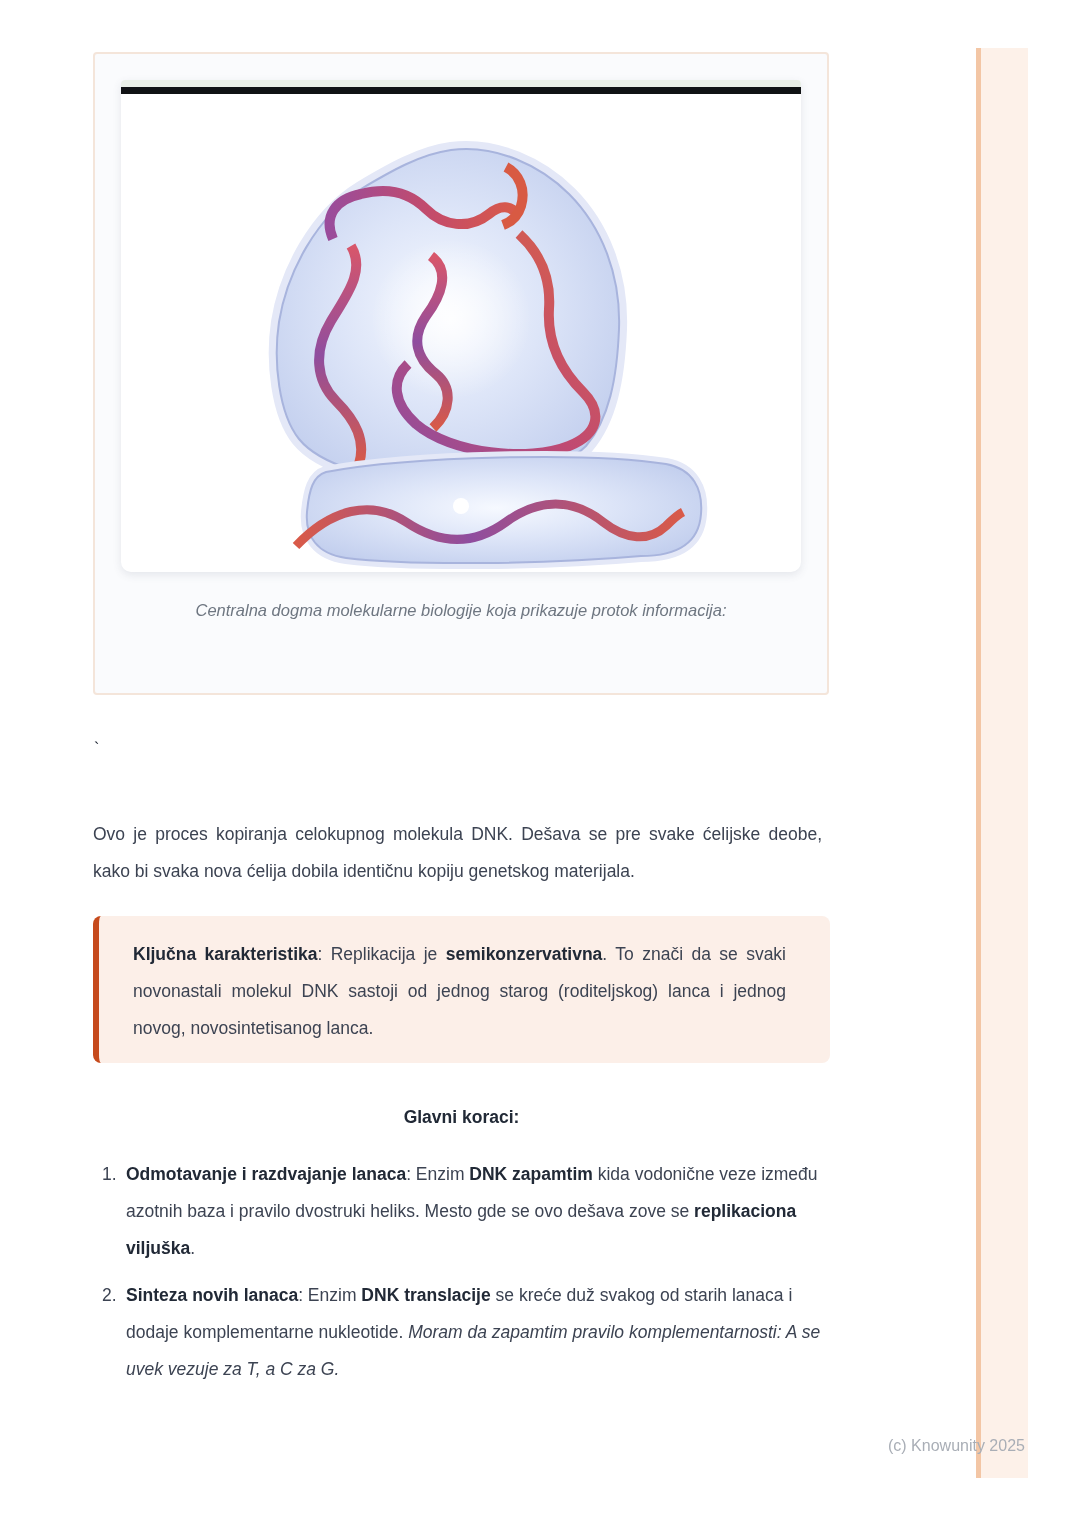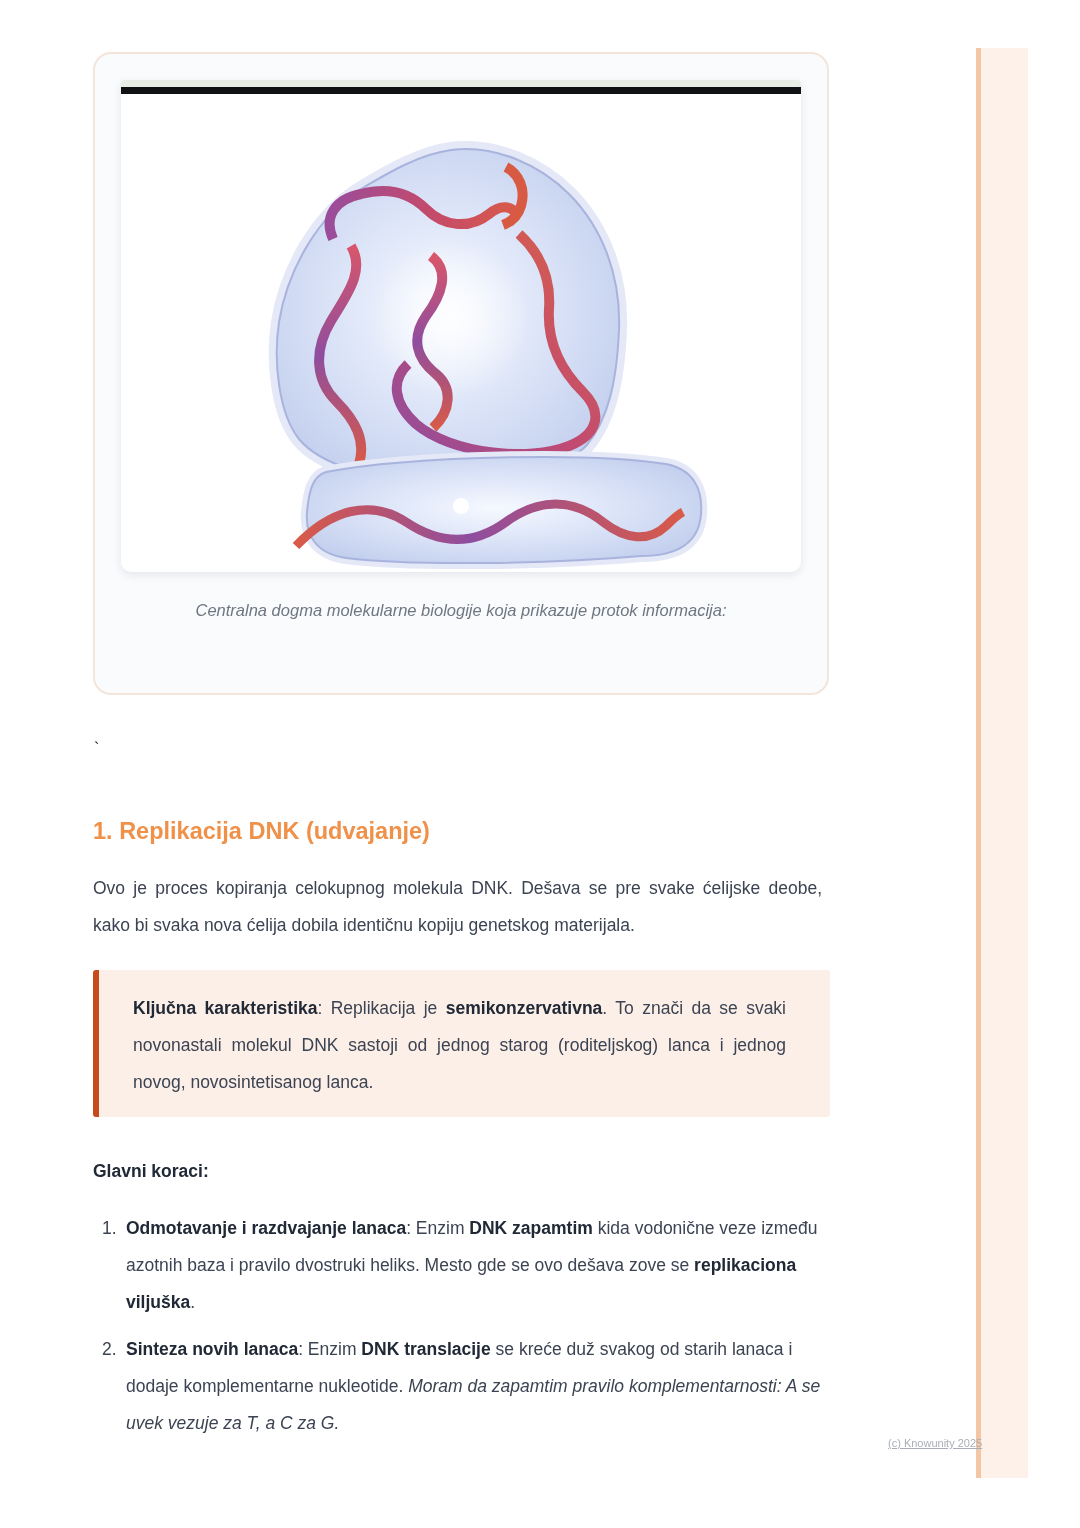--- a/index.html
+++ b/index.html
@@ -19,35 +19,34 @@
     left: 976px; top: 48px;
     width: 52px; height: 1430px;
     background: #fdf1e9;
     border-left: 5px solid #f3c6a5;
   }
 
   
   .watermark {
     position: absolute;
     left: 888px; top: 1437px;
-    font-size: 11px;
+    font-size: 16px;
     color: #a9aeb6;
     z-index: 3;
     white-space: nowrap;
-    text-decoration: underline;
   }
 
   
   .figure-card {
     position: absolute;
     left: 93px; top: 52px;
     width: 736px; height: 643px;
     background: #fafbfd;
     border: 2px solid #f4e5da;
-    border-radius: 18px;
+    border-radius: 4px;
   }
   .figure-media {
     position: absolute;
     left: 26px; top: 26px;
     width: 680px; height: 492px;
     background: #ffffff;
     border-radius: 4px 4px 10px 10px;
     box-shadow: 0 3px 9px rgba(70,80,105,0.12);
     overflow: hidden;
   }
@@ -87,29 +86,30 @@
     line-height: 30px;
     font-weight: 700;
   }
   .intro {
     margin: 0 8px 26px 0;
     text-align: justify;
   }
   .callout {
     border-left: 6px solid #c64a1c;
     background: #fcefe8;
-    border-radius: 3px;
+    border-radius: 8px;
     padding: 20px 44px 16px 34px;
     text-align: justify;
     margin: 0 0 36px 0;
   }
   .steps-heading {
     font-weight: 700;
     color: #212936;
     margin: 0 0 20px 0;
+    text-align: center;
   }
   .step {
     position: relative;
     padding-left: 33px;
     margin-bottom: 10px;
   }
   .step-number { position: absolute; left: 9px; top: 0; }
   .seg-b { font-weight: 700; color: #212936; }
   .seg-i { font-style: italic; }
 </style>
@@ -181,21 +181,20 @@
     </svg>
   </div>
   <div class="figure-caption">
     <div>Centralna dogma molekularne biologije koja prikazuje protok informacija:</div>
   </div>
 </div>
 
 <div class="stray-char">`</div>
 
 <div class="content">
-  <h1 class="section-heading" style="color:#f0914a">1. Replikacija DNK (udvajanje)</h1>
 
   <p class="intro">Ovo je proces kopiranja celokupnog molekula DNK. Dešava se pre svake ćelijske deobe, kako bi svaka nova ćelija dobila identičnu kopiju genetskog materijala.</p>
 
   <div class="callout">
     <span><span class="seg-b">Ključna karakteristika</span><span>: Replikacija je </span><span class="seg-b">semikonzervativna</span><span>. To znači da se svaki novonastali molekul DNK sastoji od jednog starog (roditeljskog) lanca i jednog novog, novosintetisanog lanca.</span></span>
   </div>
 
   <div class="steps-heading">Glavni koraci:</div>
 
   <div>

